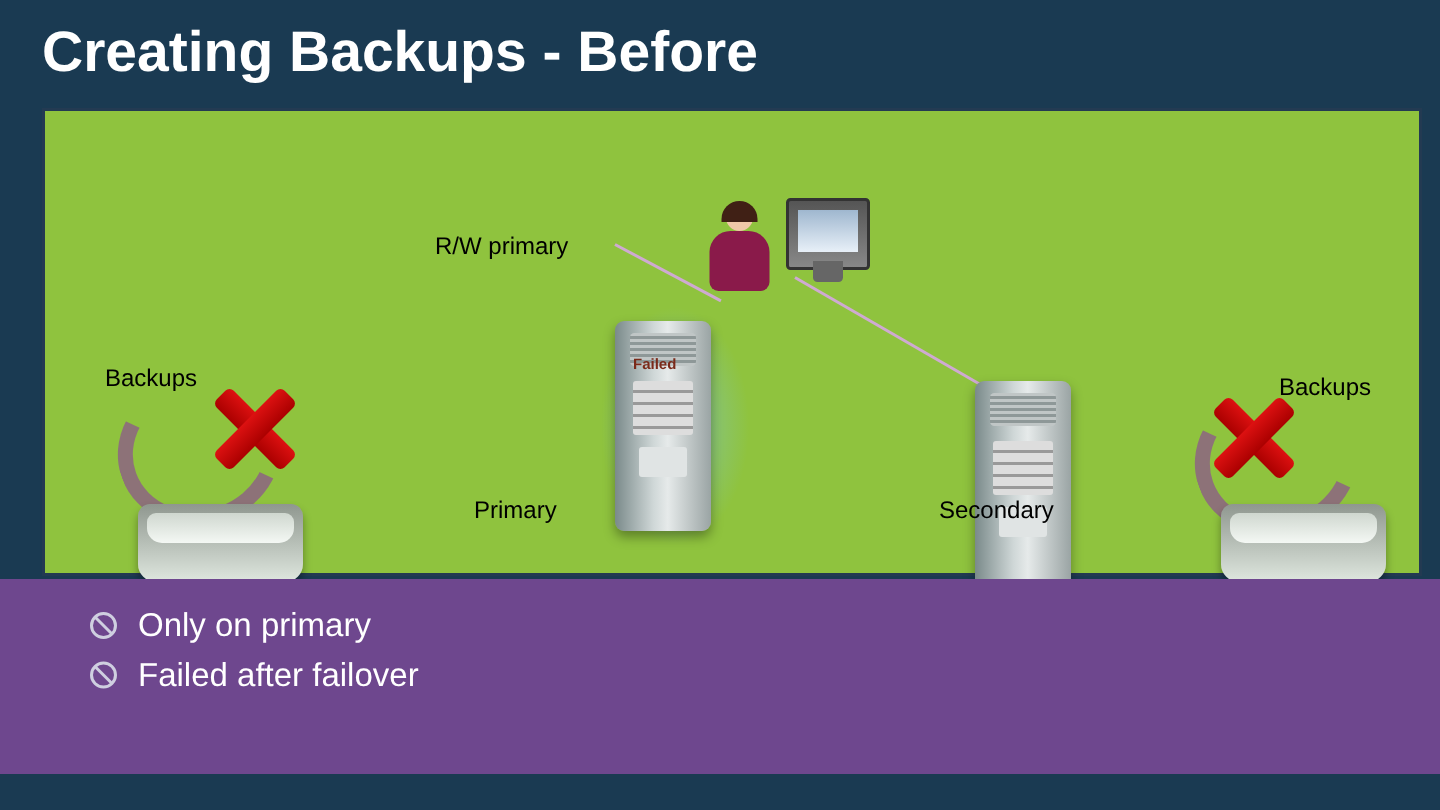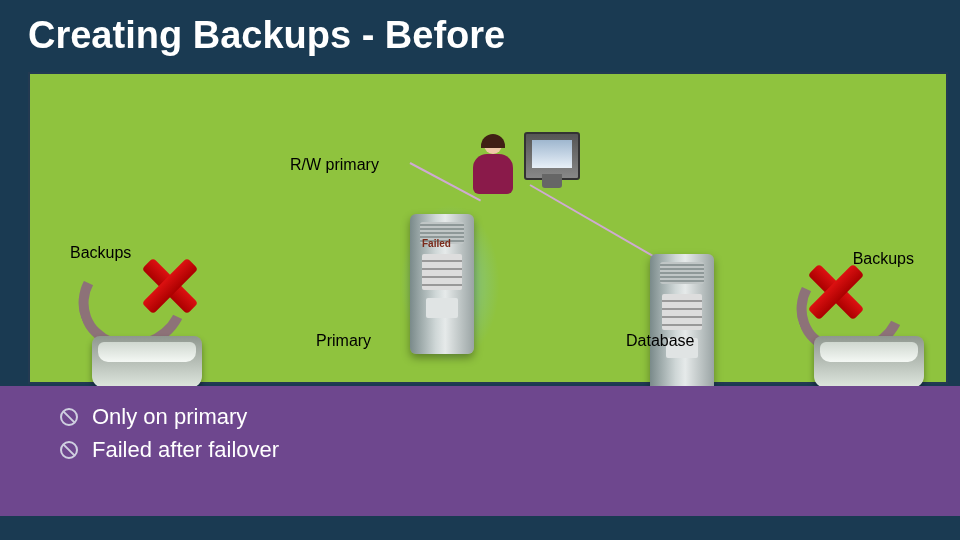--- a/index.html
+++ b/index.html
@@ -209,21 +209,21 @@
     </div>
 
     <div class="server secondary">
       <div class="tower">
         <div class="drives"></div>
         <div class="panel"></div>
       </div>
     </div>
 
     <div class="server-label primary-label">Primary</div>
-    <div class="server-label secondary-label">Database</div>
+    <div class="server-label secondary-label">Secondary</div>
 
     <div class="backups-left-label">Backups</div>
     <div class="backups-right-label">Backups</div>
 
     <div class="swirl left"></div>
     <div class="swirl right"></div>
 
     <div class="redx left"></div>
     <div class="redx right"></div>
 

